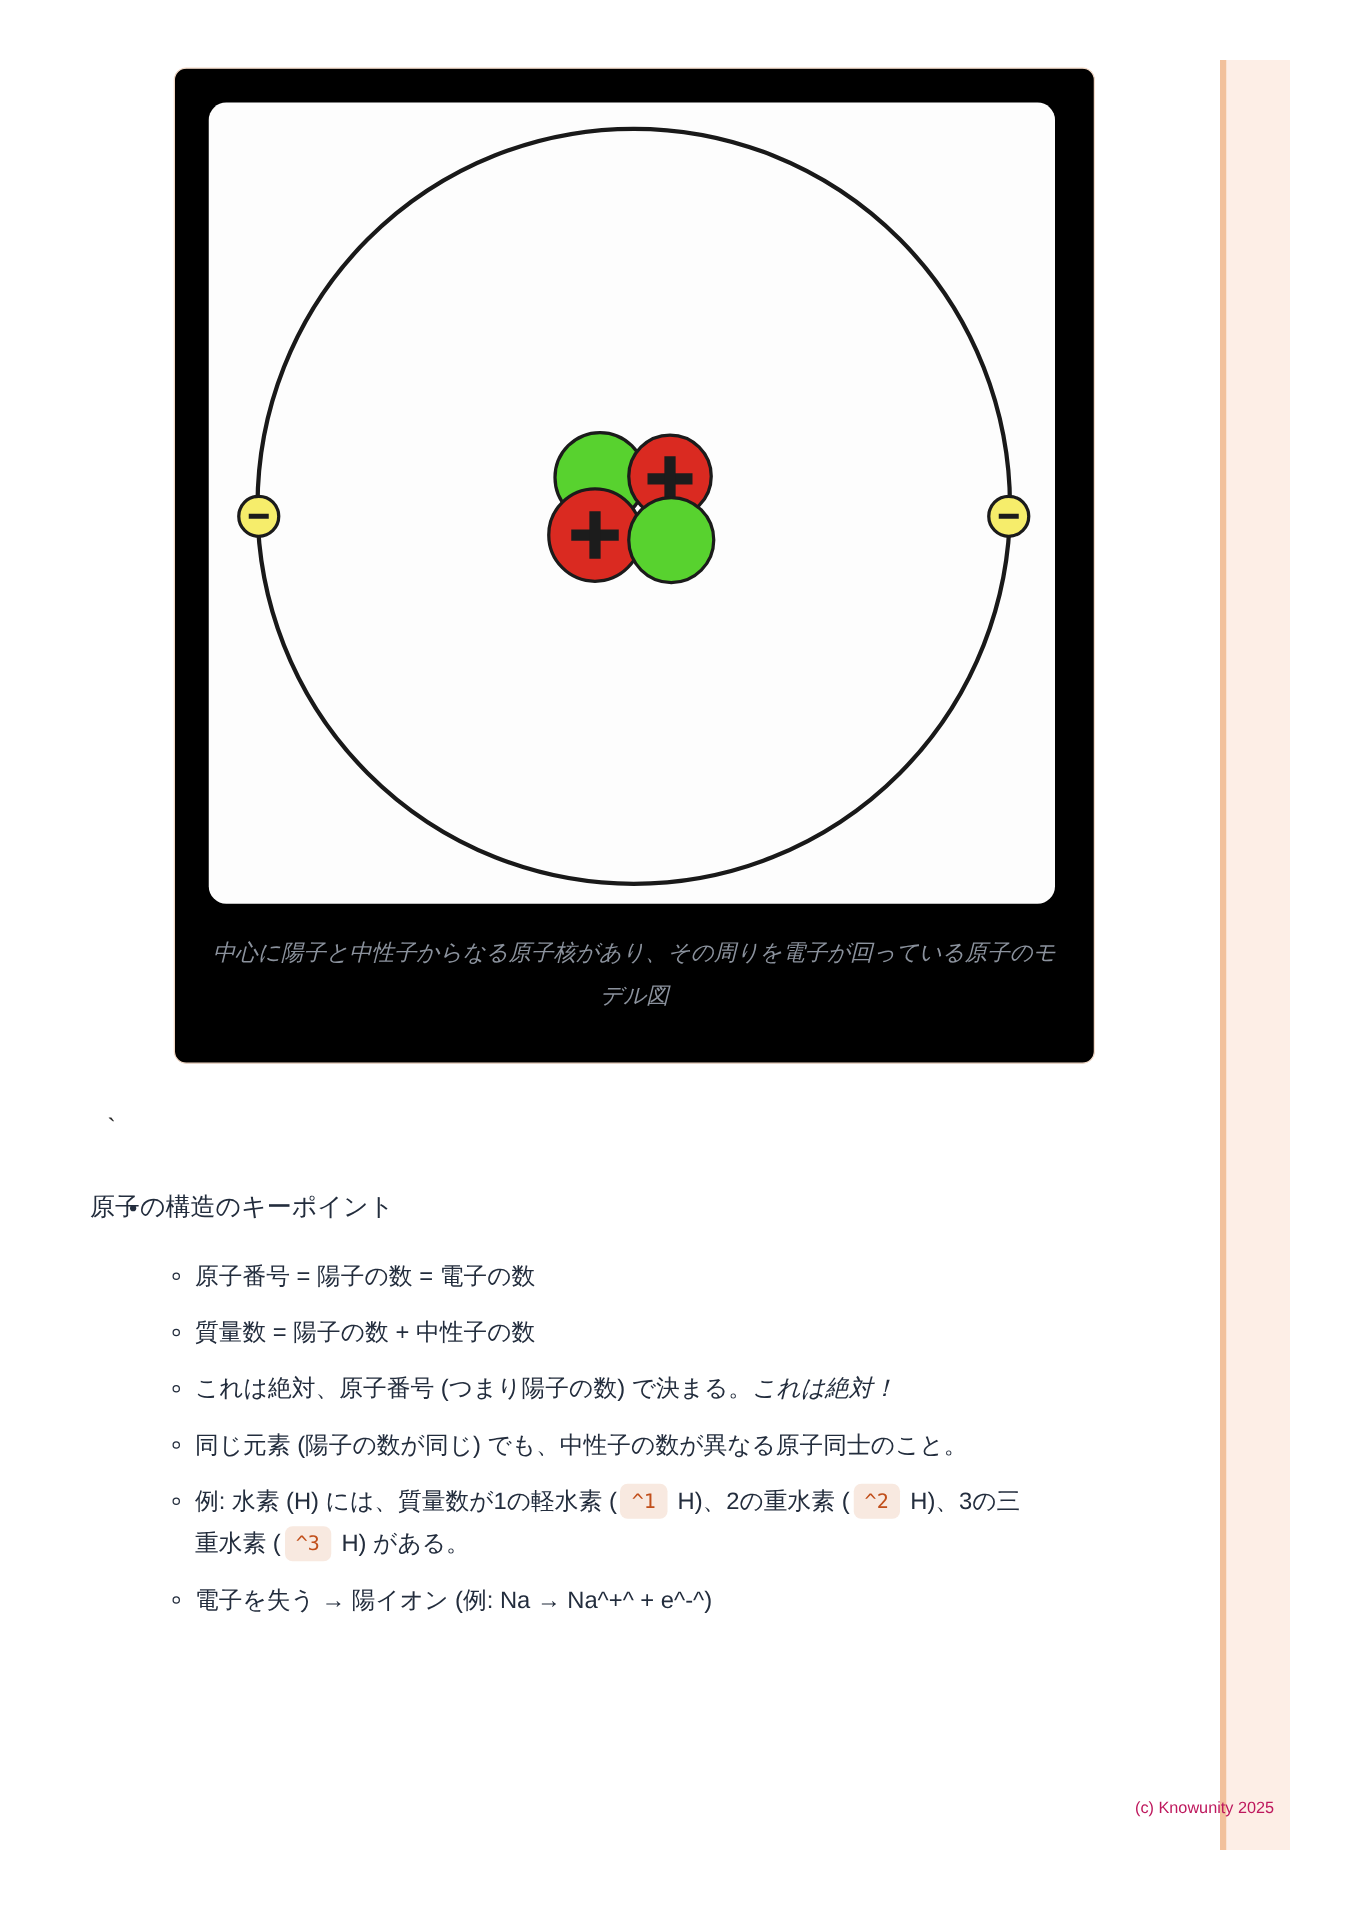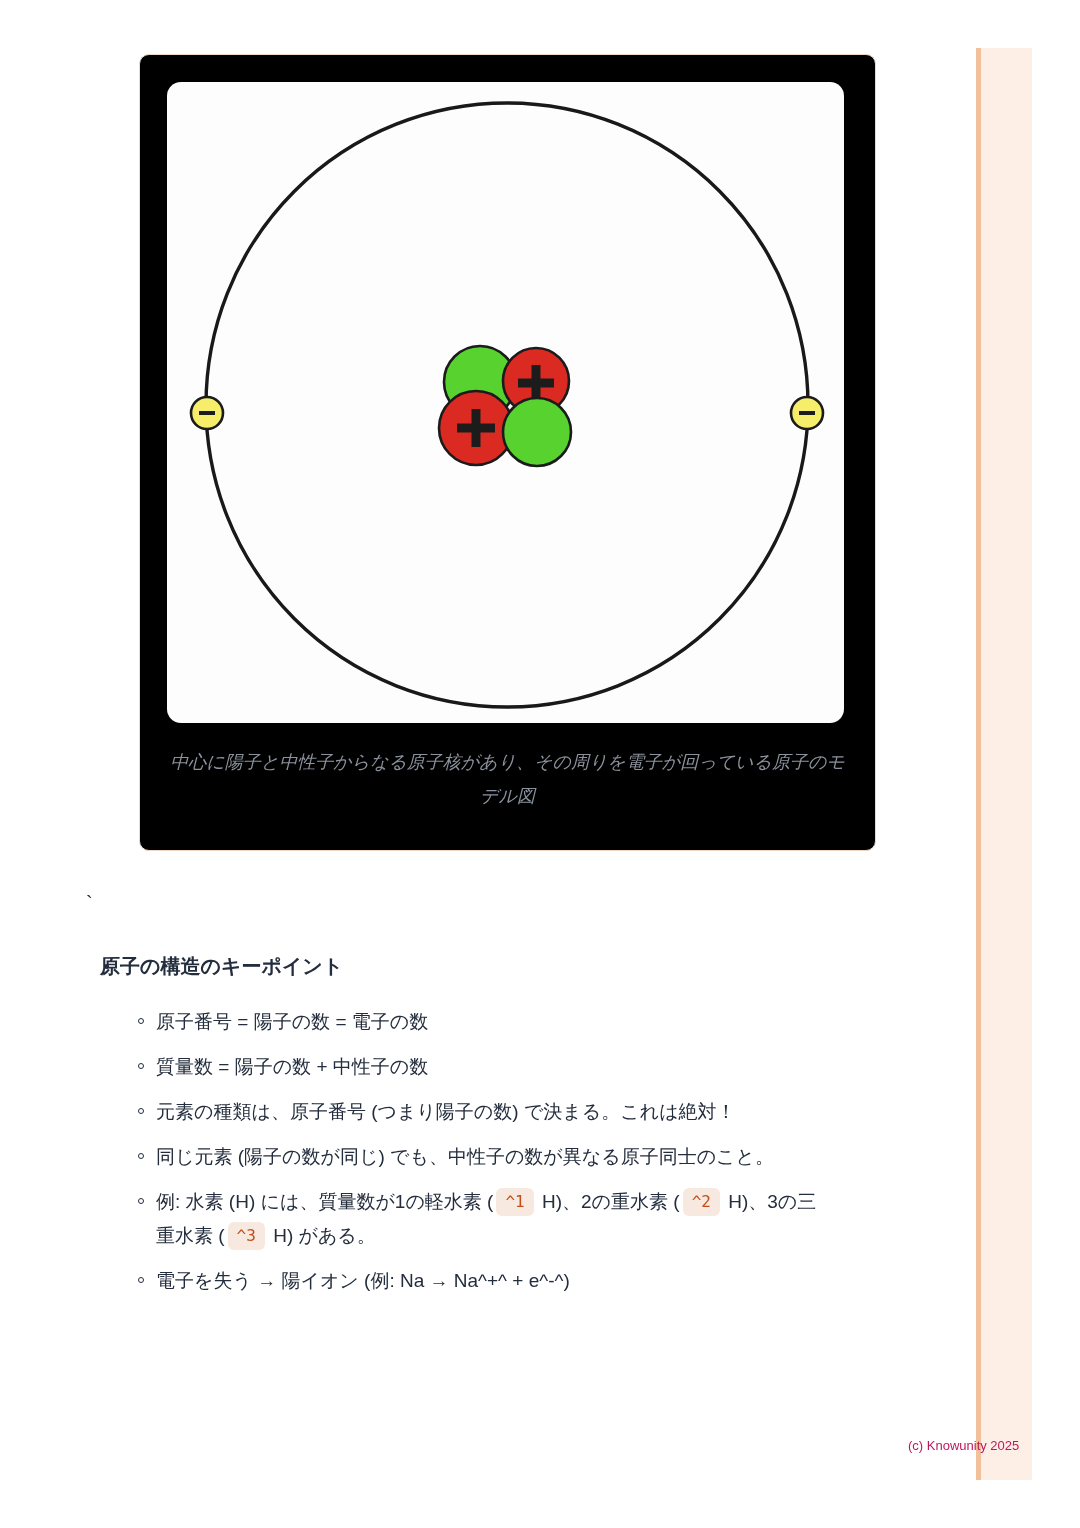--- a/index.html
+++ b/index.html
@@ -75,23 +75,23 @@
 
   
   .notes {
     position: absolute;
     left: 0; top: 950px;
     width: 860px;
   }
   .note-section { margin-bottom: 10px; }
   .note-title {
     position: relative;
-    padding-left: 100px;
+    padding-left: 72px;
     font-size: 20px;
-    font-weight: 700;
+    font-weight: 400;
     line-height: 33px;
     margin: 0 0 22px 0;
   }
   .note-title::before {
     content: "";
     position: absolute;
     left: 104px; top: 14px;
     width: 5px; height: 5px;
     border-radius: 50%;
     background: #232d3d;
@@ -109,21 +109,21 @@
     content: "";
     position: absolute;
     left: 138px; top: 13px;
     width: 6px; height: 6px;
     box-sizing: border-box;
     border: 1.5px solid #232d3d;
     border-radius: 50%;
     background: transparent;
   }
   .seg-bold { font-weight: 400; }
-  .seg-italic { }
+  .seg-italic { font-style: italic; }
   .code-badge {
     display: inline-block;
     background: #f8e9e0;
     color: #c14f1b;
     font-family: "DejaVu Sans Mono", "Liberation Mono", monospace;
     font-size: 16px;
     line-height: 22px;
     padding: 3px 9px;
     border-radius: 6px;
     margin: 0 3px;
@@ -172,21 +172,21 @@
     <div class="note-title">
       <span>原子の構造のキーポイント</span>
     </div>
     <div class="note-item">
       <span class="seg-bold">原子番号</span><span> = 陽子の数 = 電子の数</span>
     </div>
     <div class="note-item">
       <span class="seg-bold">質量数</span><span> = 陽子の数 + 中性子の数</span>
     </div>
     <div class="note-item">
-      <span>元素の種類は、原子番号 (つまり陽子の数) で決まる。</span><span class="seg-italic">これは絶対！</span>
+      <span>これは絶対、原子番号 (つまり陽子の数) で決まる。</span><span class="seg-italic">これは絶対！</span>
     </div>
   </div>
 
   <div class="note-section">
     <div class="note-item">
       <span>同じ元素 (陽子の数が同じ) でも、中性子の数が異なる原子同士のこと。</span>
     </div>
     <div class="note-item">
       <span>例: 水素 (H) には、質量数が1の軽水素 (</span><span class="code-badge">^1</span><span> H)、2の重水素 (</span><span class="code-badge">^2</span><span> H)、3の三重水素 (</span><span class="code-badge">^3</span><span> H) がある。</span>
     </div>

